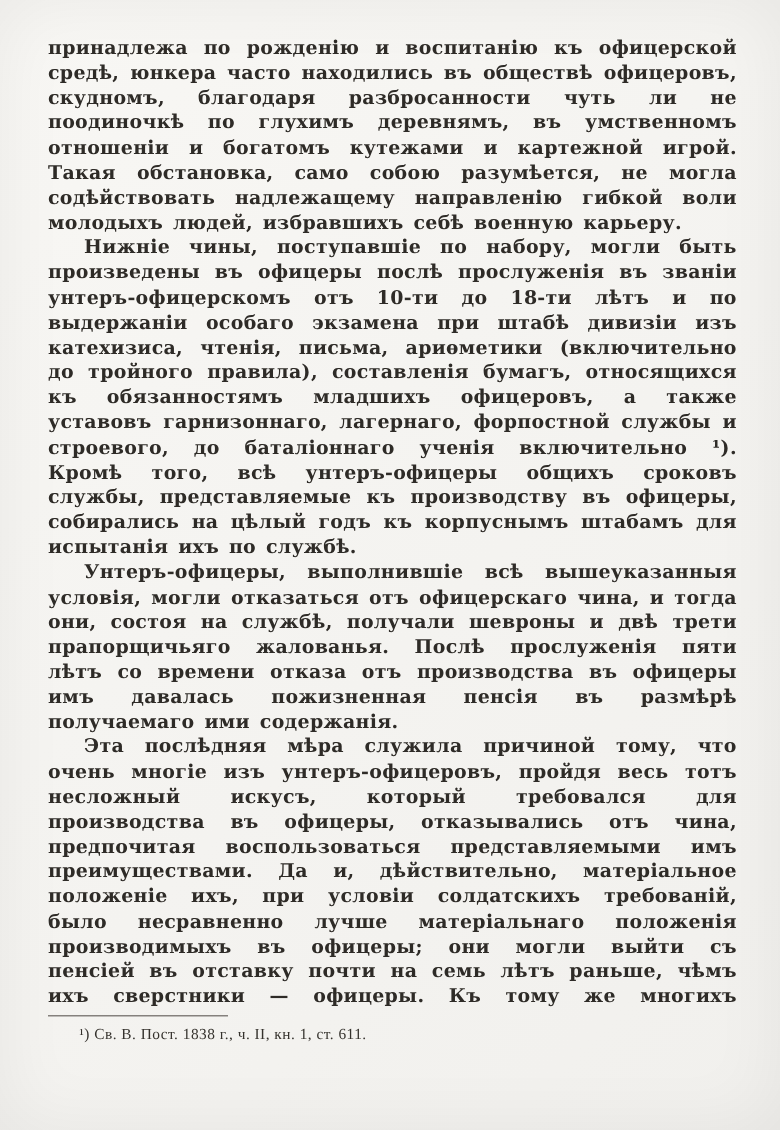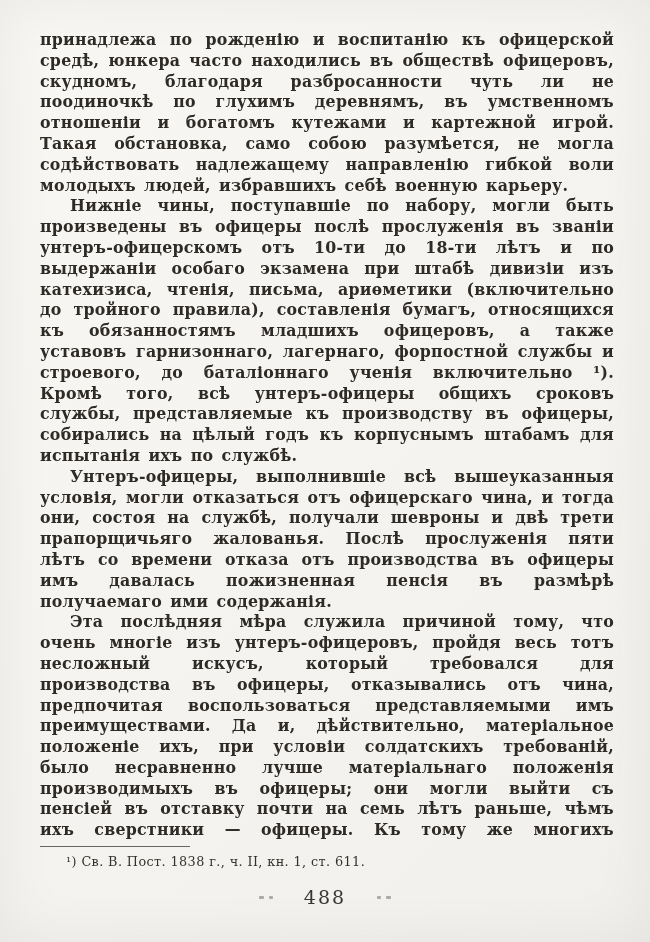--- a/index.html
+++ b/index.html
@@ -38,20 +38,21 @@
     font-weight: bold;
   }
   .para.no-indent {
     text-indent: 0;
   }
   .footnote-area {
     position: absolute;
     left: 40px;
     right: 36px;
     top: 846px;
+    font-family: Liberation Serif, serif;
   }
   .footnote-rule {
     width: 150px;
     height: 1px;
     background: #6a6561;
     margin-bottom: 7px;
   }
   .footnote {
     margin: 0;
     padding-left: 26px;
@@ -105,19 +106,14 @@
     <p class="para">Нижніе чины, поступавшіе по набору, могли быть произведены въ офицеры послѣ прослуженія въ званіи унтеръ-офицерскомъ отъ 10-ти до 18-ти лѣтъ и по выдержаніи особаго экзамена при штабѣ дивизіи изъ катехизиса, чтенія, письма, ариѳметики (включительно до тройного правила), составленія бумагъ, относящихся къ обязанностямъ младшихъ офицеровъ, а также уставовъ гарнизоннаго, лагернаго, форпостной службы и строевого, до баталіоннаго ученія включительно ¹). Кромѣ того, всѣ унтеръ-офицеры общихъ сроковъ службы, представляемые къ производству въ офицеры, собирались на цѣлый годъ къ корпуснымъ штабамъ для испытанія ихъ по службѣ.</p>
     <p class="para">Унтеръ-офицеры, выполнившіе всѣ вышеуказанныя условія, могли отказаться отъ офицерскаго чина, и тогда они, состоя на службѣ, получали шевроны и двѣ трети прапорщичьяго жалованья. Послѣ прослуженія пяти лѣтъ со времени отказа отъ производства въ офицеры имъ давалась пожизненная пенсія въ размѣрѣ получаемаго ими содержанія.</p>
     <p class="para">Эта послѣдняя мѣра служила причиной тому, что очень многіе изъ унтеръ-офицеровъ, пройдя весь тотъ несложный искусъ, который требовался для производства въ офицеры, отказывались отъ чина, предпочитая воспользоваться представляемыми имъ преимуществами. Да и, дѣйствительно, матеріальное положеніе ихъ, при условіи солдатскихъ требованій, было несравненно лучше матеріальнаго положенія производимыхъ въ офицеры; они могли выйти съ пенсіей въ отставку почти на семь лѣтъ раньше, чѣмъ ихъ сверстники — офицеры. Къ тому же многихъ устрашала и жизнь въ совершенно непривычной имъ новой средѣ; офицерскій эполетъ не служилъ связью между дворяниномъ и простолюдиномъ, протянувшимъ солдатскую лямку около полутора десятковъ лѣтъ, и этотъ послѣдній всегда держался въ сторонѣ отъ остальнаго общества офицеровъ.</p>
   </div>
 
   <div class="footnote-area">
     <div class="footnote-rule"></div>
     <p class="footnote">¹) Св. В. Пост. 1838 г., ч. II, кн. 1, ст. 611.</p>
   </div>
 
-  <div class="footer">
-    <span class="artifact left"></span>
-    <span class="page-number">488</span>
-    <span class="artifact right"></span>
-  </div>
 
 </div>
 
 </body></html>

